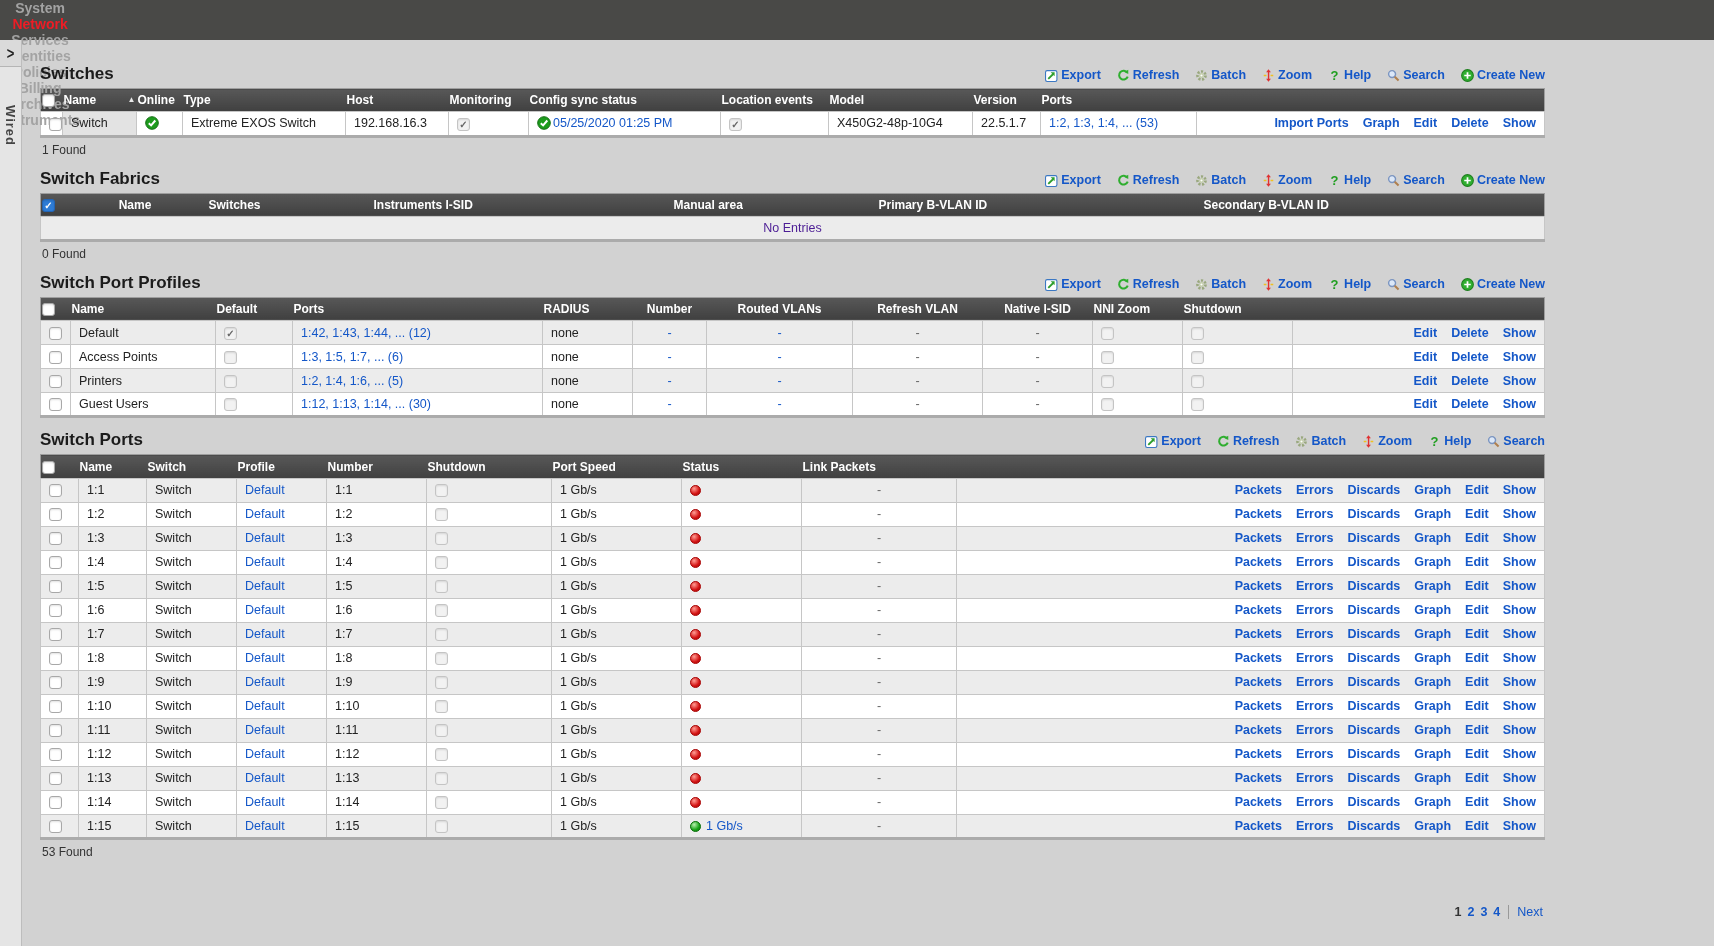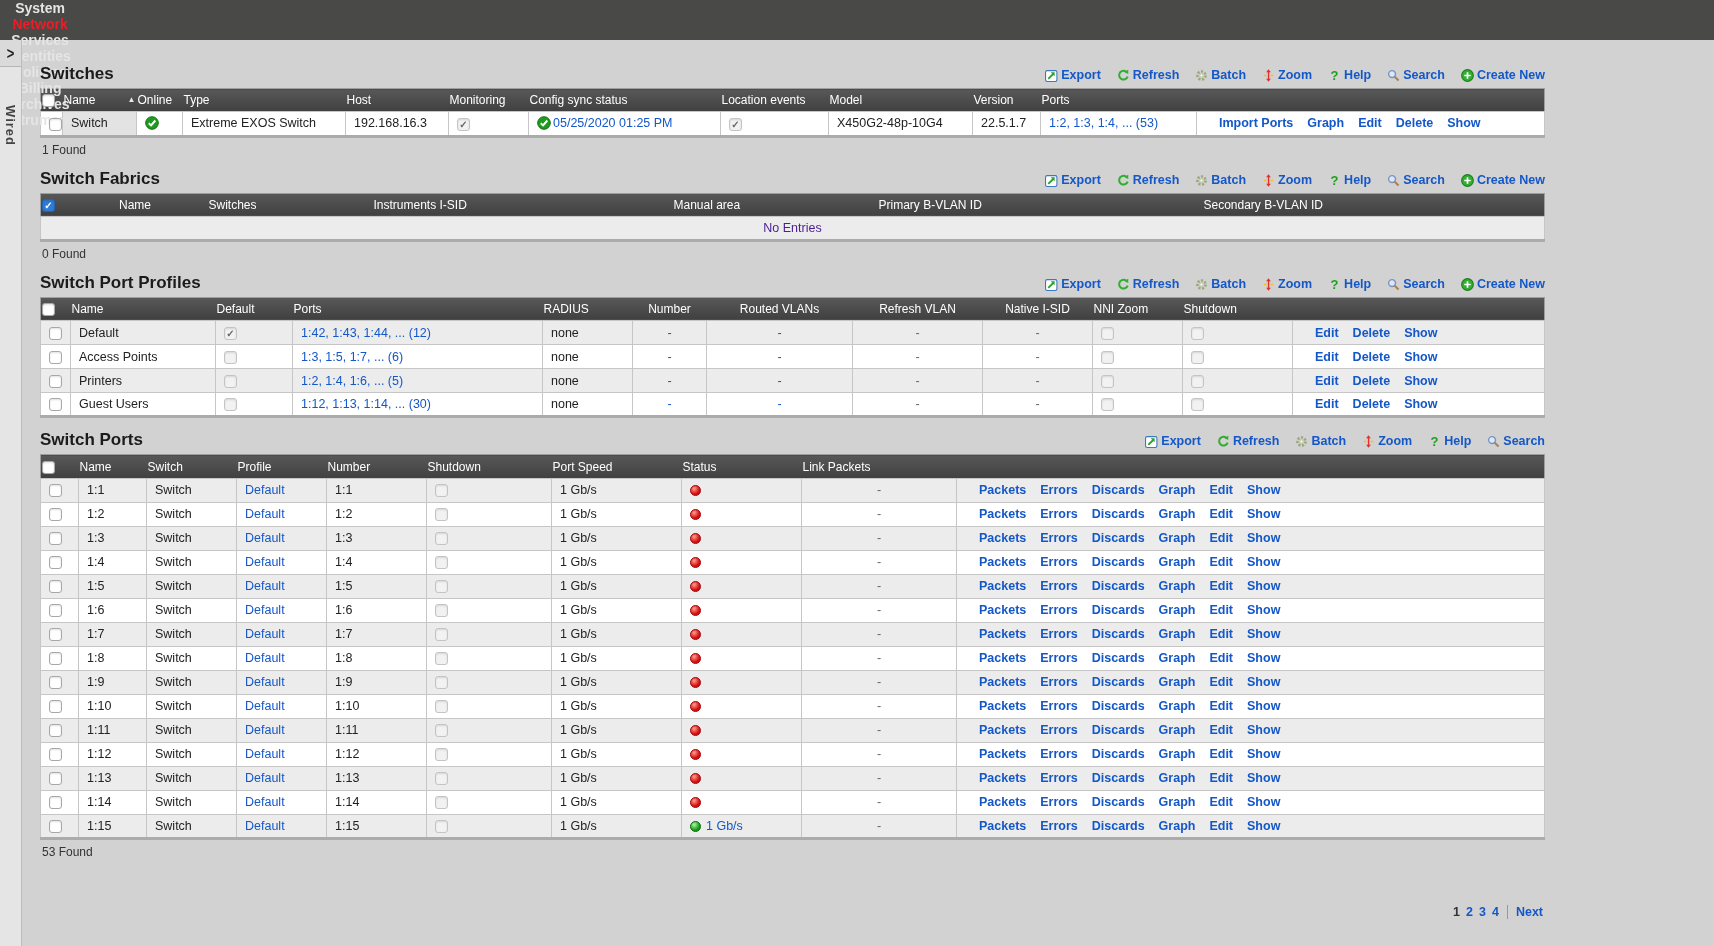--- a/index.html
+++ b/index.html
@@ -16,21 +16,21 @@
     color:#222;
     position:relative;
   }
   
   .nav{
     height:40px;background:#494947;display:flex;align-items:stretch;
     width:100%;
   }
   .nav-item{
     flex:1;display:flex;align-items:center;justify-content:center;
-    color:#e5e5e5;font-weight:bold;font-size:14px;cursor:pointer;text-decoration:none;
+    color:#a3a3a3;font-weight:bold;font-size:14px;cursor:pointer;text-decoration:none;
   }
   .nav-item.checked{color:var(--nav-active);}
   
   .side{
     position:absolute;left:0;top:40px;bottom:0;width:22px;
     background:#e5e5e5;border-right:1px solid #bdbdbd;
   }
   .side-toggle{
     height:27px;background:#dadada;border-bottom:1px solid #b5b5b5;
     display:flex;align-items:center;justify-content:center;cursor:pointer;
@@ -46,33 +46,33 @@
   .sec-title{font-size:17px;font-weight:bold;color:#1b1b1b;}
   .toolbar{display:flex;gap:16px;align-items:center;padding-bottom:2px;}
   .tb{color:var(--link);font-weight:bold;font-size:12.5px;text-decoration:none;display:inline-flex;align-items:flex-end;gap:3px;cursor:pointer;}
   .tbi{display:inline-block;width:13px;height:13px;line-height:0;}
   .tbi svg{width:13px;height:13px;}
   
   table{border-collapse:collapse;table-layout:fixed;width:100%;background:#fff;
         border:1px solid #9e9e9e;border-bottom:3px solid #ababab;font-size:12.5px;}
   thead th{
     background:linear-gradient(var(--hdr-a),var(--hdr-b));
-    color:#fff;font-size:12px;font-weight:normal;text-align:left;
+    color:#fff;font-size:12px;font-weight:bold;text-align:left;
     padding:4px 1px;height:22px;white-space:nowrap;overflow:hidden;
   }
   tbody td{
     border:1px solid #c6c6c6;padding:4px 8px;height:24px;color:#222;
     white-space:nowrap;overflow:hidden;vertical-align:middle;
   }
   table.zebra tbody tr:nth-of-type(odd){background:#ececec;}
   table.plain tbody tr{background:#fff;}
   .name-cell{background:#e3e3e3;}
   .sort{float:right;font-size:8px;color:#e8e8e8;margin-top:2px;}
   .lnk{color:var(--link);text-decoration:none;cursor:pointer;}
-  .act{text-align:left;}
+  .act{text-align:right;}
   .act-lnk{font-weight:bold;margin-left:14px;font-size:12.5px;}
   .c-center{text-align:center;}
   .dash{color:#666;}
   .found{font-size:12px;color:#333;margin:5px 0 10px 2px;}
   .empty-row td{text-align:center;color:#4c1d95;}
   
   .cb{
     display:inline-block;width:13px;height:13px;background:#fff;
     border:1px solid #a8a8a8;border-radius:3px;vertical-align:middle;
     box-shadow:inset 0 1px 2px rgba(0,0,0,.12);text-align:center;cursor:pointer;
@@ -86,21 +86,21 @@
   .led[data-state="down"]{background:radial-gradient(circle at 35% 30%, #ff9d94, #d41414 60%, #9c0606);border:1px solid #a80808;}
   .led[data-state="up"]{background:radial-gradient(circle at 35% 30%, #b8f0ae, #18a318 60%, #0b770b);border:1px solid #0a6e0a;}
   .status-lnk{margin-left:5px;}
   .cell-icon{display:inline-block;width:14px;height:14px;line-height:0;vertical-align:-3px;margin-right:2px;}
   .cell-icon svg{width:14px;height:14px;}
   
   .pager{text-align:right;margin-top:46px;font-size:12.5px;padding-right:2px;}
   .pg-current{font-weight:bold;color:#333;margin-right:6px;}
   .pg{font-weight:bold;margin-right:6px;}
   .pg-div{border-left:1px solid #999;margin:0 8px 0 2px;}
-  .pg-next{font-weight:bold;margin-top:43px;}
+  .pg-next{font-weight:normal;margin-top:43px;}
 </style>
 </head>
 <body>
 
 <div class="nav">
   <span>
 
       <a class="nav-item">System</a>
 
       <a class="nav-item checked">Network</a>

